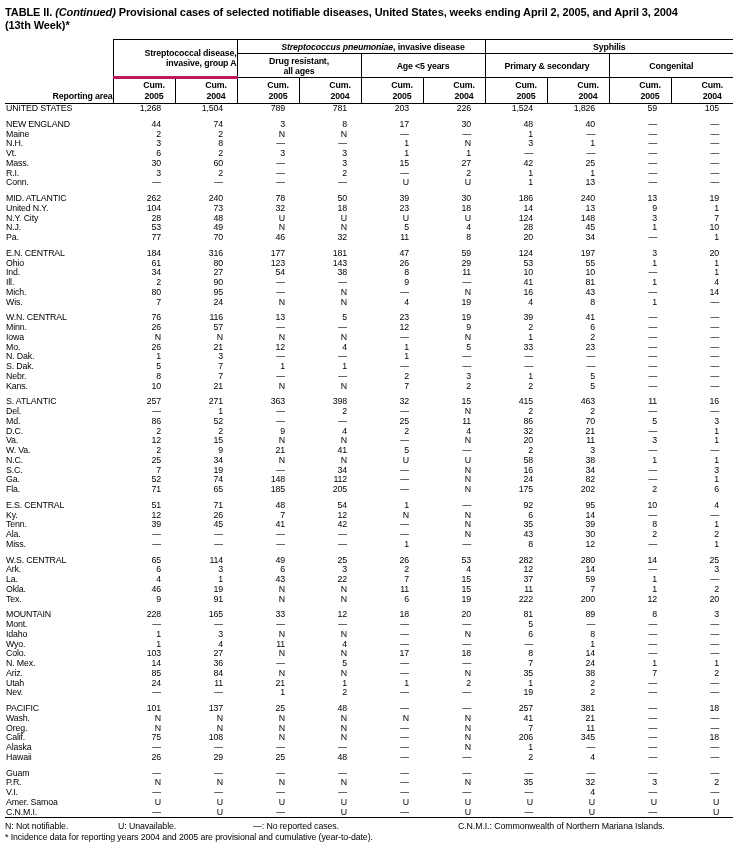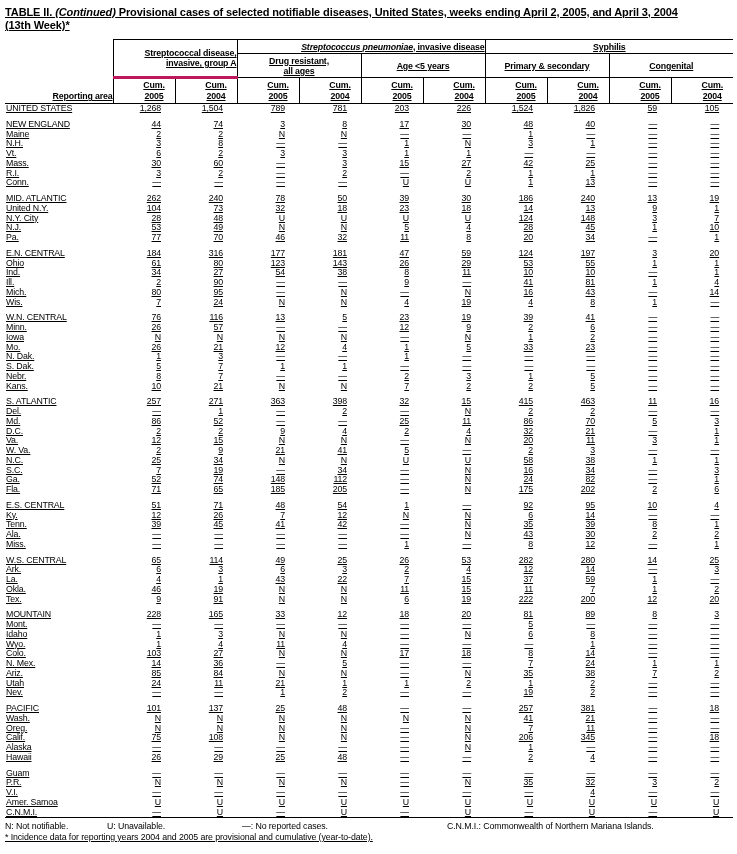--- a/index.html
+++ b/index.html
@@ -1,47 +1,47 @@
 <!DOCTYPE html>
 <html><head>
 <meta charset="utf-8">
 <style>
   * { margin: 0; padding: 0; box-sizing: border-box; }
   html, body { background: #fff; color: #000; }
   body { font-family: "Liberation Sans", sans-serif; width: 737px; height: 854px; overflow: hidden; }
-  .page { padding: 6px 4px 0 5px; width: 737px; text-decoration: underline; }
+  .page { padding: 6px 4px 0 5px; width: 737px; }
 
   .title { font-size: 11px; font-weight: bold; line-height: 13px; margin-bottom: 7px; letter-spacing: -0.1px; }
   .title .it { font-style: italic; }
 
   table { border-collapse: collapse; table-layout: fixed; width: 728px; }
   th, td { font-size: 8.8px; padding: 0; }
 
   
   thead th { font-weight: bold; line-height: 10px; letter-spacing: -0.15px; }
   .area-h { text-align: right; vertical-align: bottom; padding: 0 0 2px 1px; border-bottom: 1px solid #000; }
   .gA { border-top: 1px solid #000; border-left: 1px solid #000; border-bottom: 3px solid #be185d; text-align: right; vertical-align: middle; height: 38px; }
-  .sp { border-top: 1px solid #000; border-left: 1px solid #000; border-bottom: 1px solid #000; text-align: right; vertical-align: middle; height: 14px; padding-left: 24px; }
+  .sp { border-top: 1px solid #000; border-left: 1px solid #000; border-bottom: 1px solid #000; text-align: center; vertical-align: middle; height: 14px; padding-left: 24px; }
   .sy { border-top: 1px solid #000; border-left: 1px solid #000; border-bottom: 1px solid #000; text-align: center; vertical-align: middle; margin-left: 44px; }
   .dr { border-left: 1px solid #000; border-bottom: 1px solid #000; text-align: center; vertical-align: middle; height: 24px; }
   .a5 { border-left: 1px solid #000; border-bottom: 1px solid #000; text-align: center; vertical-align: bottom; padding-bottom: 6px; }
   .ps, .cg { border-left: 1px solid #000; border-bottom: 1px solid #000; text-align: center; vertical-align: middle; }
   .cum { border-left: 1px solid #000; border-bottom: 1px solid #000; text-align: center; vertical-align: middle; height: 26px; line-height: 11px; padding-left: 20px; }
 
   
   tbody td { line-height: 9.75px; letter-spacing: -0.15px; white-space: nowrap; }
   td.area { text-align: left; padding-left: 1px; overflow: hidden; }
   td.num { text-align: right; padding-right: 14px; }
   tr.gap td { height: 6px; line-height: 6px; }
   table { border-bottom: 1.5px solid #000; }
 
   
   .footnotes { margin-top: 3px; font-size: 8.8px; line-height: 10.5px; letter-spacing: -0.1px; }
   .fline1 span { display: inline-block; }
-  .seg0 { width: 102px; }
+  .seg0 { width: 113px; }
   .seg1 { width: 135px; }
   .seg2 { width: 205px; }
 </style>
 </head>
 <body>
 
 <div class="page">
 
   <div class="title">
     <span>TABLE II. </span><span class="it">(Continued)</span><span> Provisional cases of selected notifiable diseases, United States, weeks ending April 2, 2005, and April 3, 2004</span><br>

